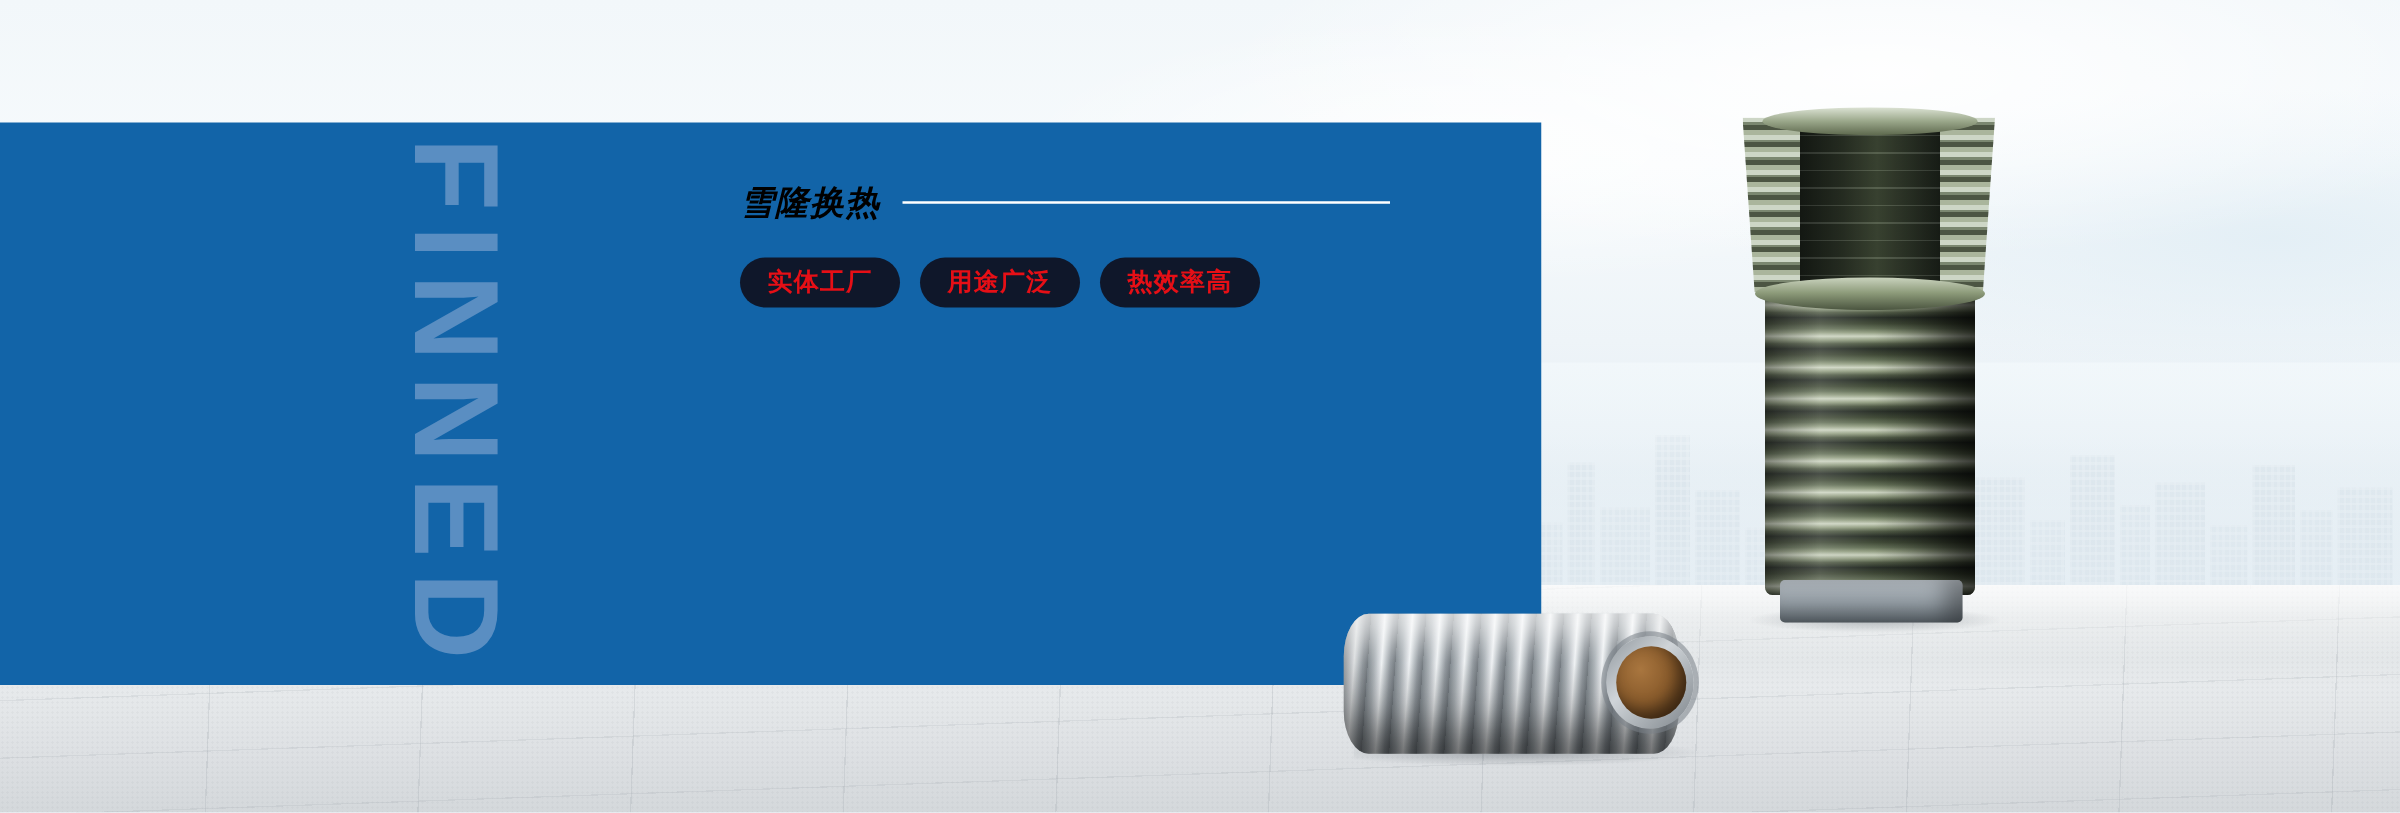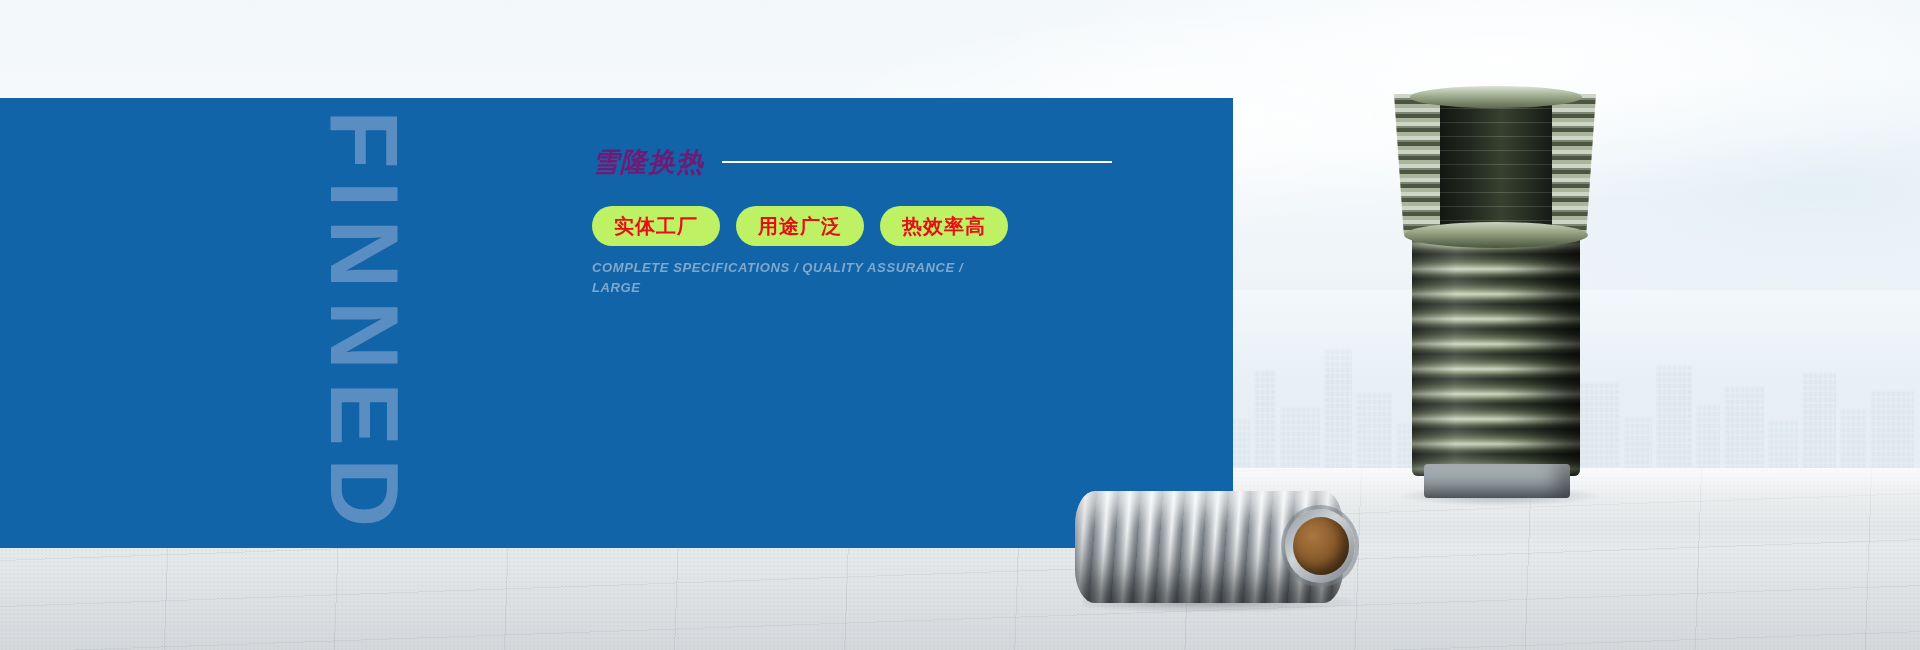--- a/index.html
+++ b/index.html
@@ -95,36 +95,36 @@
     line-height:96px;
     white-space:nowrap;
     user-select:none;
   }
 
   
   .content { position:absolute; left:592px; top:98px; width:520px; height:450px; }
 
   .brand-row { display:flex; align-items:center; margin-top:46px; }
   .brand {
-    font-size:27px; font-weight:700; color:#701a75;
+    font-size:27px; font-weight:700; color:#000000;
     font-style:italic; letter-spacing:1px; white-space:nowrap;text-align:center;
   }
   .brand-rule {
     flex:1 1 auto; height:2px; background:#ffffff; margin-left:18px; min-width:320px;
   }
 
   .headline {
     margin-top:14px;
     font-size:72px; font-weight:700; color:#ffffff;
     letter-spacing:6px; line-height:1.06; white-space:nowrap;
   }
 
   .pills { display:flex; gap:16px; margin-top:26px; }
   .pill {
-    background:#bef264; color:#e60f16;
+    background:#0f172a; color:#e60f16;
     font-size:20px; font-weight:700; letter-spacing:1px;
     padding:8px 22px; border-radius:22px; white-space:nowrap;
     line-height:1.2;
   }
 
   .specs {
     margin-top:30px;
     font-size:24px; color:#ffffff; letter-spacing:2px; white-space:nowrap;
   }
   .specs .sep { color:#e6f0f8; padding:0 6px; }
@@ -272,21 +272,20 @@
 
 
     <div class="pills">
       <div class="pill">实体工厂</div>
       <div class="pill">用途广泛</div>
       <div class="pill">热效率高</div>
     </div>
 
 
     <div class="specs-en">
-      <div>COMPLETE SPECIFICATIONS / QUALITY ASSURANCE / LARGE</div>
     </div>
 
   </div>
 
   <div class="prod-v">
     <div class="shadow-v"></div>
     <div class="body"></div>
     <div class="fins-l"></div>
     <div class="fins-r"></div>
     <div class="core"></div>

